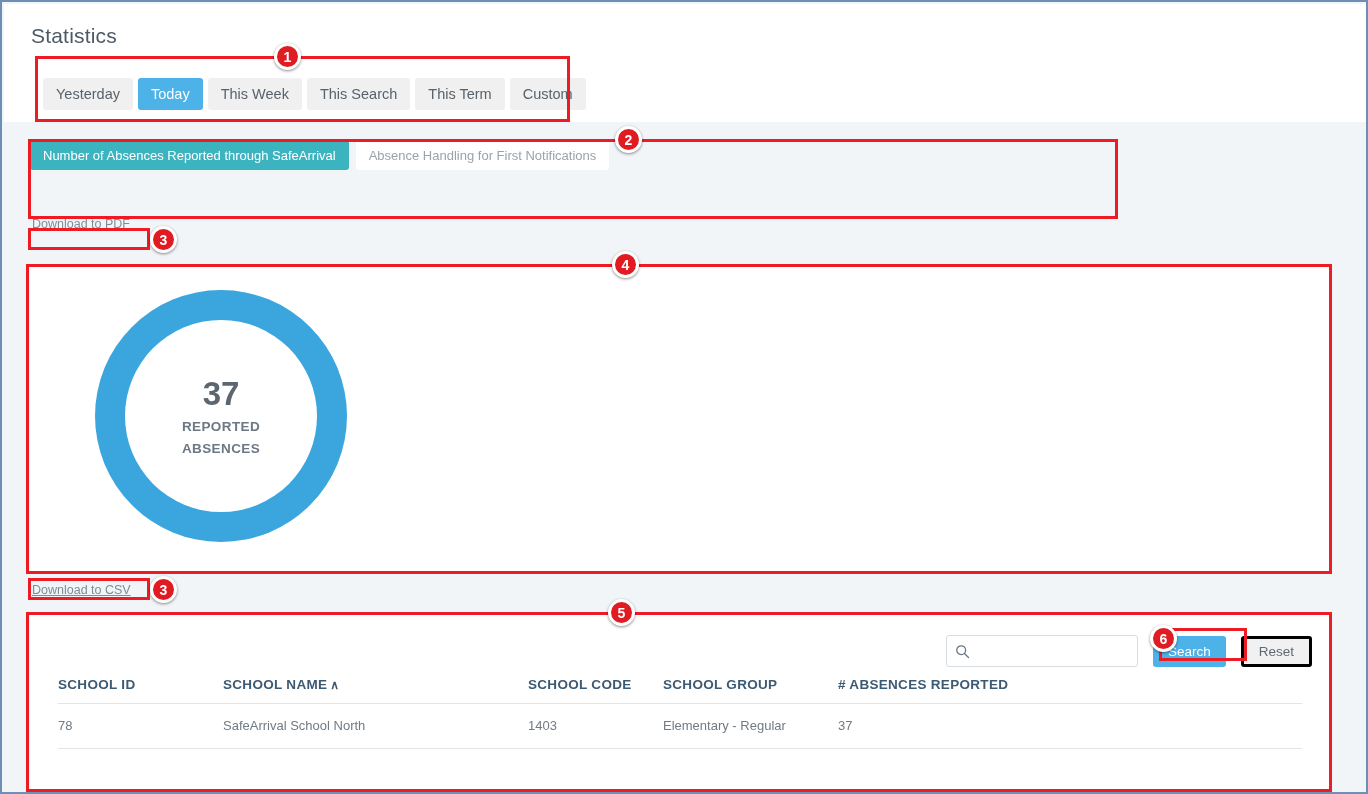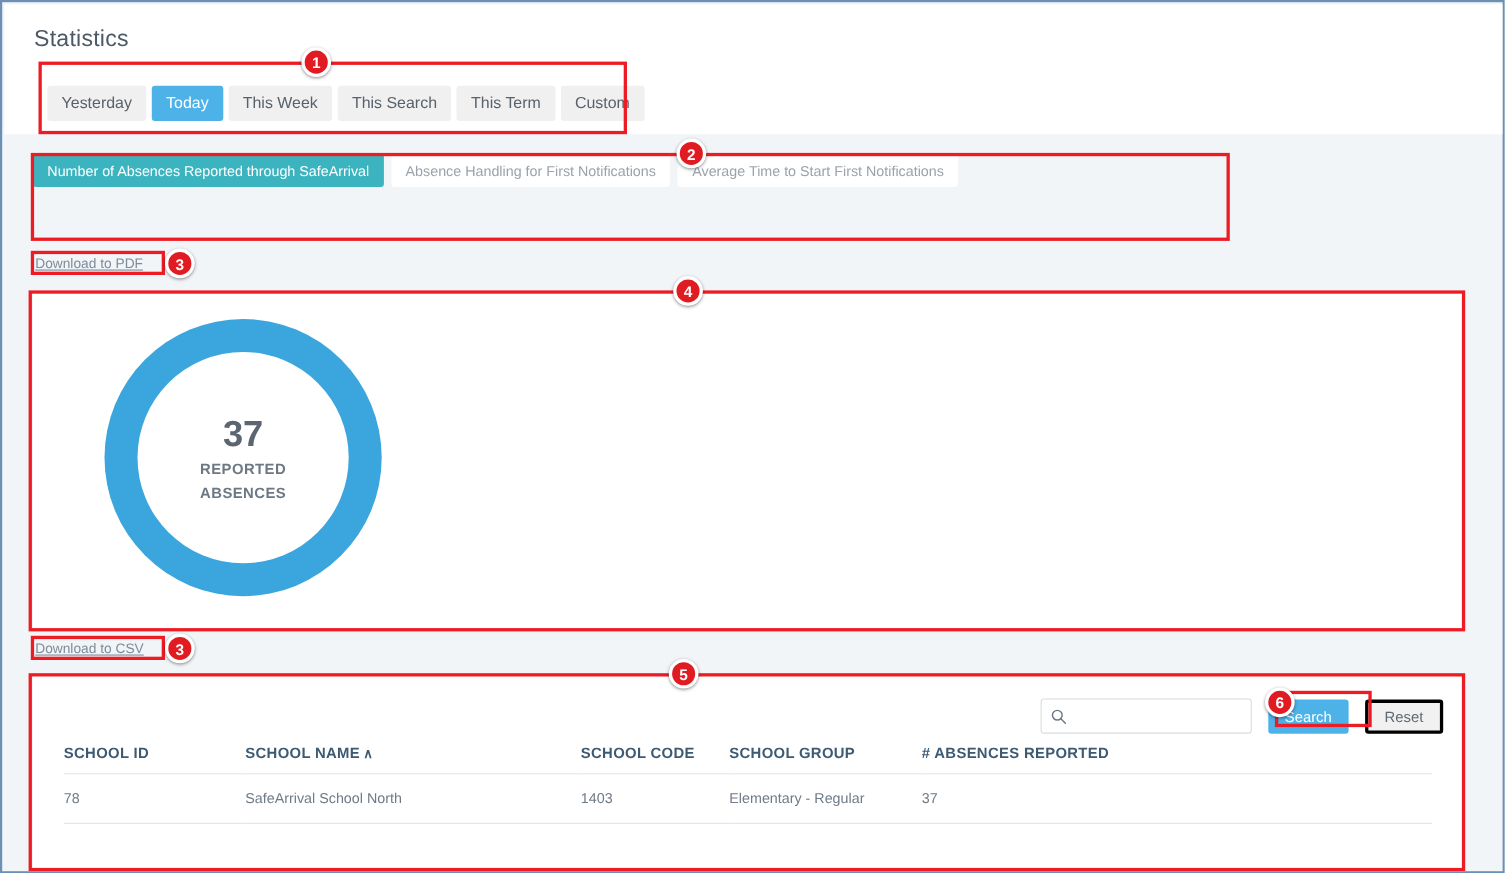--- a/index.html
+++ b/index.html
@@ -88,21 +88,21 @@
 
   
   .dl-link {
     position: absolute;
     font-size: 12.5px;
     color: #7e8c99;
     text-decoration: underline;
     cursor: pointer;
     white-space: nowrap;
   }
-  #dl-pdf { left: 30px; top: 231px; }
+  #dl-pdf { left: 30px; top: 215px; }
   #dl-csv { left: 30px; top: 581px; }
 
   
   .chart-card {
     position: absolute;
     left: 28px; top: 263px;
     width: 1300px; height: 307px;
     background: #ffffff;
   }
   .donut {
@@ -265,21 +265,20 @@
       <button class="range-btn">This Search</button>
       <button class="range-btn">This Term</button>
       <button class="range-btn">Custom</button>
     </div>
   </div>
 
   <div class="tabs-wrap">
     <div class="tabs-row">
       <button class="tab active">Number of Absences Reported through SafeArrival</button>
       <button class="tab">Absence Handling for First Notifications</button>
-      <button class="tab">Average Time to Start First Notifications</button>
     </div>
   </div>
 
   <a class="dl-link" id="dl-pdf">Download to PDF</a>
   <a class="dl-link" id="dl-csv">Download to CSV</a>
 
   <div class="chart-card">
     <div class="donut">
       <div class="donut-hole">
         <div class="donut-value">37</div>

